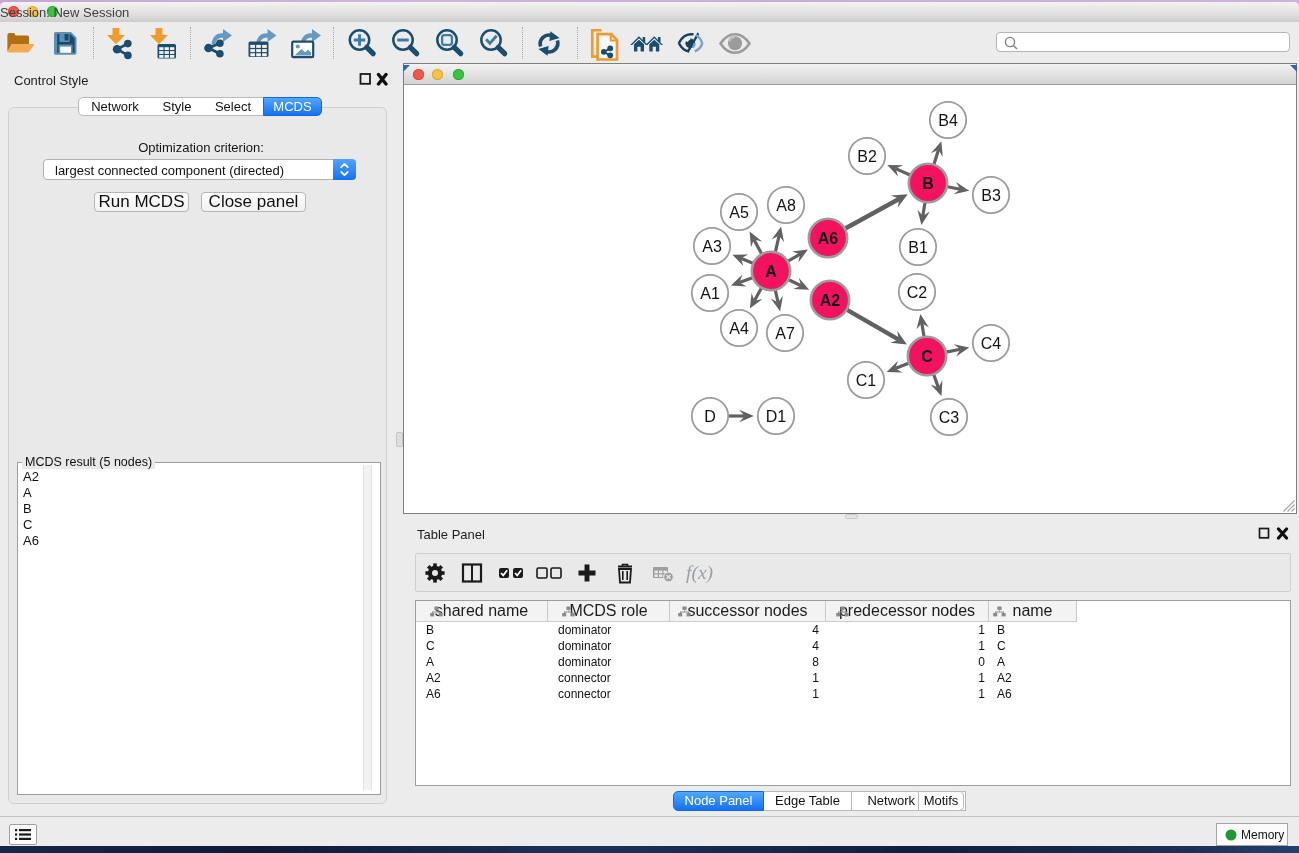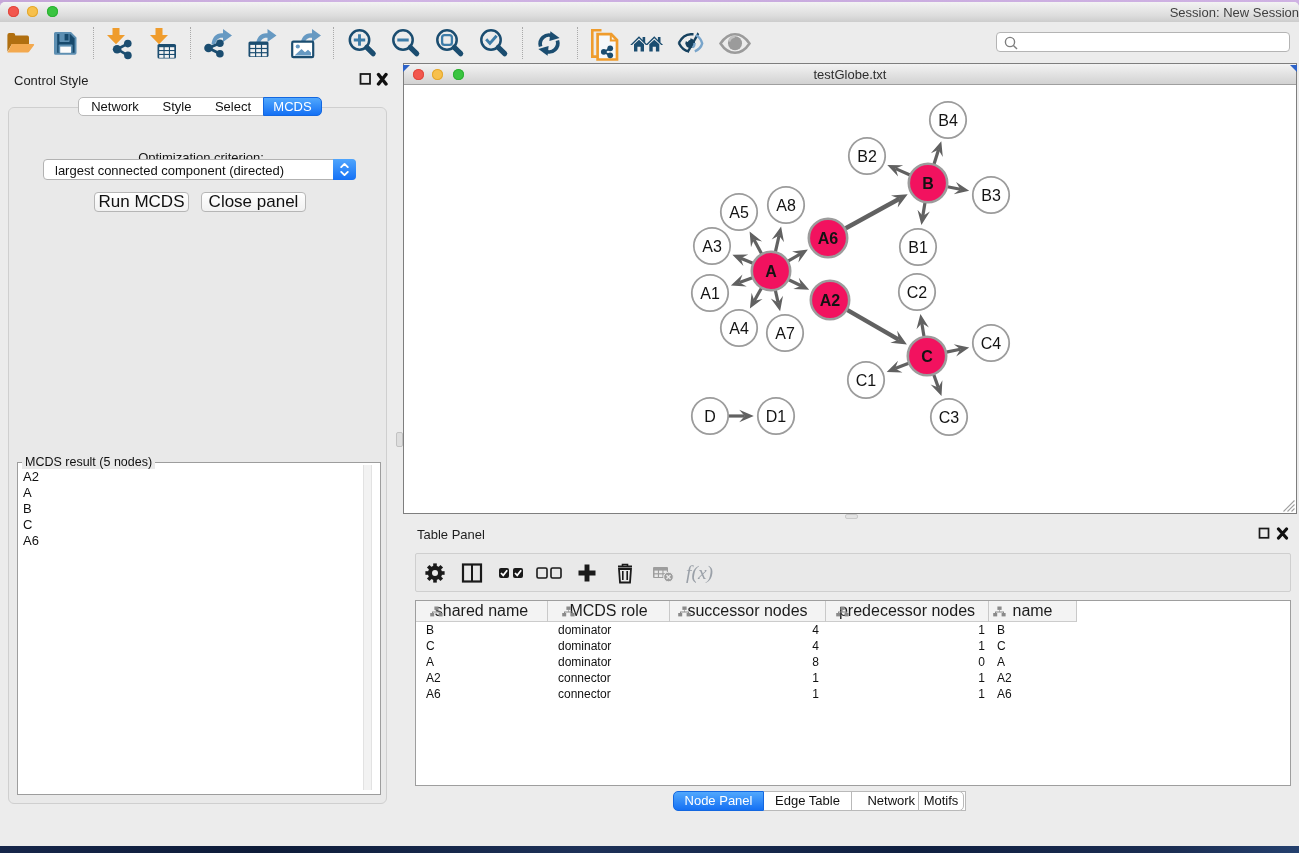--- a/index.html
+++ b/index.html
@@ -11,37 +11,37 @@
     background:linear-gradient(90deg,#c5a6d8,#d0b4e4 30%,#c9abdf 60%,#cfb2e3); }
   #wall-bottom { left:0; top:846px; width:1299px; height:7px;
     background:linear-gradient(90deg,#16264a,#0d1b38 20%,#1d3158 45%,#0f1f40 70%,#1b2d52 90%,#24406e); }
   #app { left:0; top:2px; width:1299px; height:844px; background:#ececec;
     border-radius:5px 5px 0 0; overflow:hidden; }
   
   #titlebar { left:0; top:0; width:1299px; height:21px;
     background:linear-gradient(#f3f3f3,#dedede 65%,#cdcdcd);
     border-bottom:1px solid #a3a3a3; border-radius:5px 5px 0 0; }
   .light { position:absolute; top:4px; width:11px; height:11px; border-radius:50%; }
-  #titlebar .t { position:absolute; top:3px; width:100%; text-align:right;
+  #titlebar .t { position:absolute; top:3px; width:100%; text-align:left;
     font-size:13px; color:#3f3f3f; }
   
   #toolbar { left:0; top:20px; width:1299px; height:42px; background:#ececec; }
   .tsep { position:absolute; top:5px; height:32px; width:0;
     border-left:1px dotted #a9a9a9; }
   #searchbox { position:absolute; left:996px; top:10px; width:294px; height:20px;
     background:#fff; border:1px solid #b4b4b4; border-radius:4px; }
   
   #cp-title { left:14px; top:71px; font-size:13px; color:#1e1e1e; }
   #cp-body { left:8px; top:105px; width:379px; height:697px; background:#e9e9e9;
     border:1px solid #cfcfcf; border-radius:6px; }
   .tab { position:absolute; top:95px; height:19px; background:#fff;
     border:1px solid #b9b9b9; font-size:13px; color:#111; text-align:center;
     line-height:17px; }
   .tab.sel { background:linear-gradient(#51a8fd,#1470f4); color:#fff; border-color:#1367e0; }
-  #opt-label { left:8px; top:148px; width:380px; text-align:center; font-size:13px; color:#141414;padding-left:6px; }
+  #opt-label { left:8px; top:138px; width:380px; text-align:center; font-size:13px; color:#141414;padding-left:6px; }
   #combo { left:43px; top:157px; width:313px; height:21px; background:#fff;
     border:1px solid #b2b2b2; border-radius:4px; }
   #combo .txt { position:absolute; left:11px; top:2.5px; font-size:13px; color:#111; }
   #combo .cap { position:absolute; right:-1px; top:-1px; width:23px; height:21px;
     background:linear-gradient(#4fa5fd,#1571f5); border-radius:0 4px 4px 0; }
   .btn { position:absolute; top:190px; height:20px;
     background:linear-gradient(#ffffff,#f1f1f1); border:1px solid #b6b6b6;
     border-radius:4px; font-size:17px; color:#111; text-align:center; line-height:18px; }
   #groupbox { left:17px; top:460px; width:364px; height:333px; border:1px solid #9d9d9d;
     background:#fff; }
@@ -280,21 +280,20 @@
   </div>
 
   <div class="abs" style="left:396px;top:430px;width:7px;height:15px;background:#dedede;border:1px solid #c2c2c2;border-radius:2px;"></div>
   <div class="abs" style="left:845px;top:512px;width:13px;height:5px;background:#e3e3e3;border:1px solid #cacaca;border-radius:2px;"></div>
 
   <div id="netframe" class="abs">
     <div id="net-titlebar">
       <div class="light" style="left:8.8px;top:5px;width:11px;height:11px;background:#f2574e;box-shadow:inset 0 0 0 1px #e0483e;"></div>
       <div class="light" style="left:28.4px;top:5px;width:11px;height:11px;background:#f7c04c;box-shadow:inset 0 0 0 1px #e3a72e;"></div>
       <div class="light" style="left:48.7px;top:5px;width:11px;height:11px;background:#3ac440;box-shadow:inset 0 0 0 1px #2cb033;"></div>
-      <div class="t">testGlobe.txt</div>
     </div>
     <svg id="graph" style="position:absolute;left:0;top:20px;" width="892" height="428" viewBox="0 0 892 428">
 <line x1="357.6" y1="169.7" x2="349.9" y2="155.5" stroke="#616161" stroke-width="3.2"></line>
 <polygon points="345.6,147.5 358.1,157.4 349.9,155.5 347.0,163.3" fill="#616161"></polygon>
 <line x1="371.4" y1="167.8" x2="375.1" y2="151.5" stroke="#616161" stroke-width="3.2"></line>
 <polygon points="377.1,142.6 380.0,158.3 375.1,151.5 367.7,155.5" fill="#616161"></polygon>
 <line x1="348.9" y1="179.3" x2="336.8" y2="174.2" stroke="#616161" stroke-width="3.2"></line>
 <polygon points="328.4,170.7 344.3,170.6 336.8,174.2 339.4,182.1" fill="#616161"></polygon>
 <line x1="348.5" y1="193.7" x2="335.4" y2="198.4" stroke="#616161" stroke-width="3.2"></line>
 <polygon points="326.9,201.5 338.5,190.6 335.4,198.4 342.7,202.4" fill="#616161"></polygon>
@@ -502,13 +501,31 @@
 <div class="trow" style="left:325px;top:86px;width:78px;text-align:right;">1</div>
 <div class="trow" style="left:491px;top:86px;width:78px;text-align:right;">1</div>
 <div class="trow" style="left:581px;top:86px;">A6</div>
 </div>
   </div>
   <div class="btab sel" style="left:673px;width:91px;border-radius:5px 0 0 5px;">Node Panel</div>
   <div class="btab" style="left:764px;width:88px;border-left:none;">Edge Table</div>
   <div class="btab" style="left:852px;width:114px;border-left:none;">Network Table</div>
   <div class="btab" style="left:918px;width:46px;border-radius:0 5px 5px 0;">Motifs</div>
 
+  <div id="statusbar" class="abs">
+    <div id="listbtn"><svg width="26" height="19" viewBox="0 0 26 19">
+          <g fill="#1a1a1a">
+            <rect x="5" y="4" width="2.2" height="2.2"></rect>
+            <rect x="9" y="4" width="12" height="2.2"></rect>
+            <rect x="5" y="8.4" width="2.2" height="2.2"></rect>
+            <rect x="9" y="8.4" width="12" height="2.2"></rect>
+            <rect x="5" y="12.8" width="2.2" height="2.2"></rect>
+            <rect x="9" y="12.8" width="12" height="2.2"></rect>
+          </g>
+        </svg></div>
+    <div id="membtn">
+        <svg width="12" height="12" style="position:absolute;left:8px;top:5px">
+          <circle cx="6" cy="6" r="5.5" fill="#1f9733"></circle>
+        </svg>
+        <span style="position:absolute;left:24px;top:4px;">Memory</span>
+      </div>
+  </div>
 </div>
 
 </body></html>

